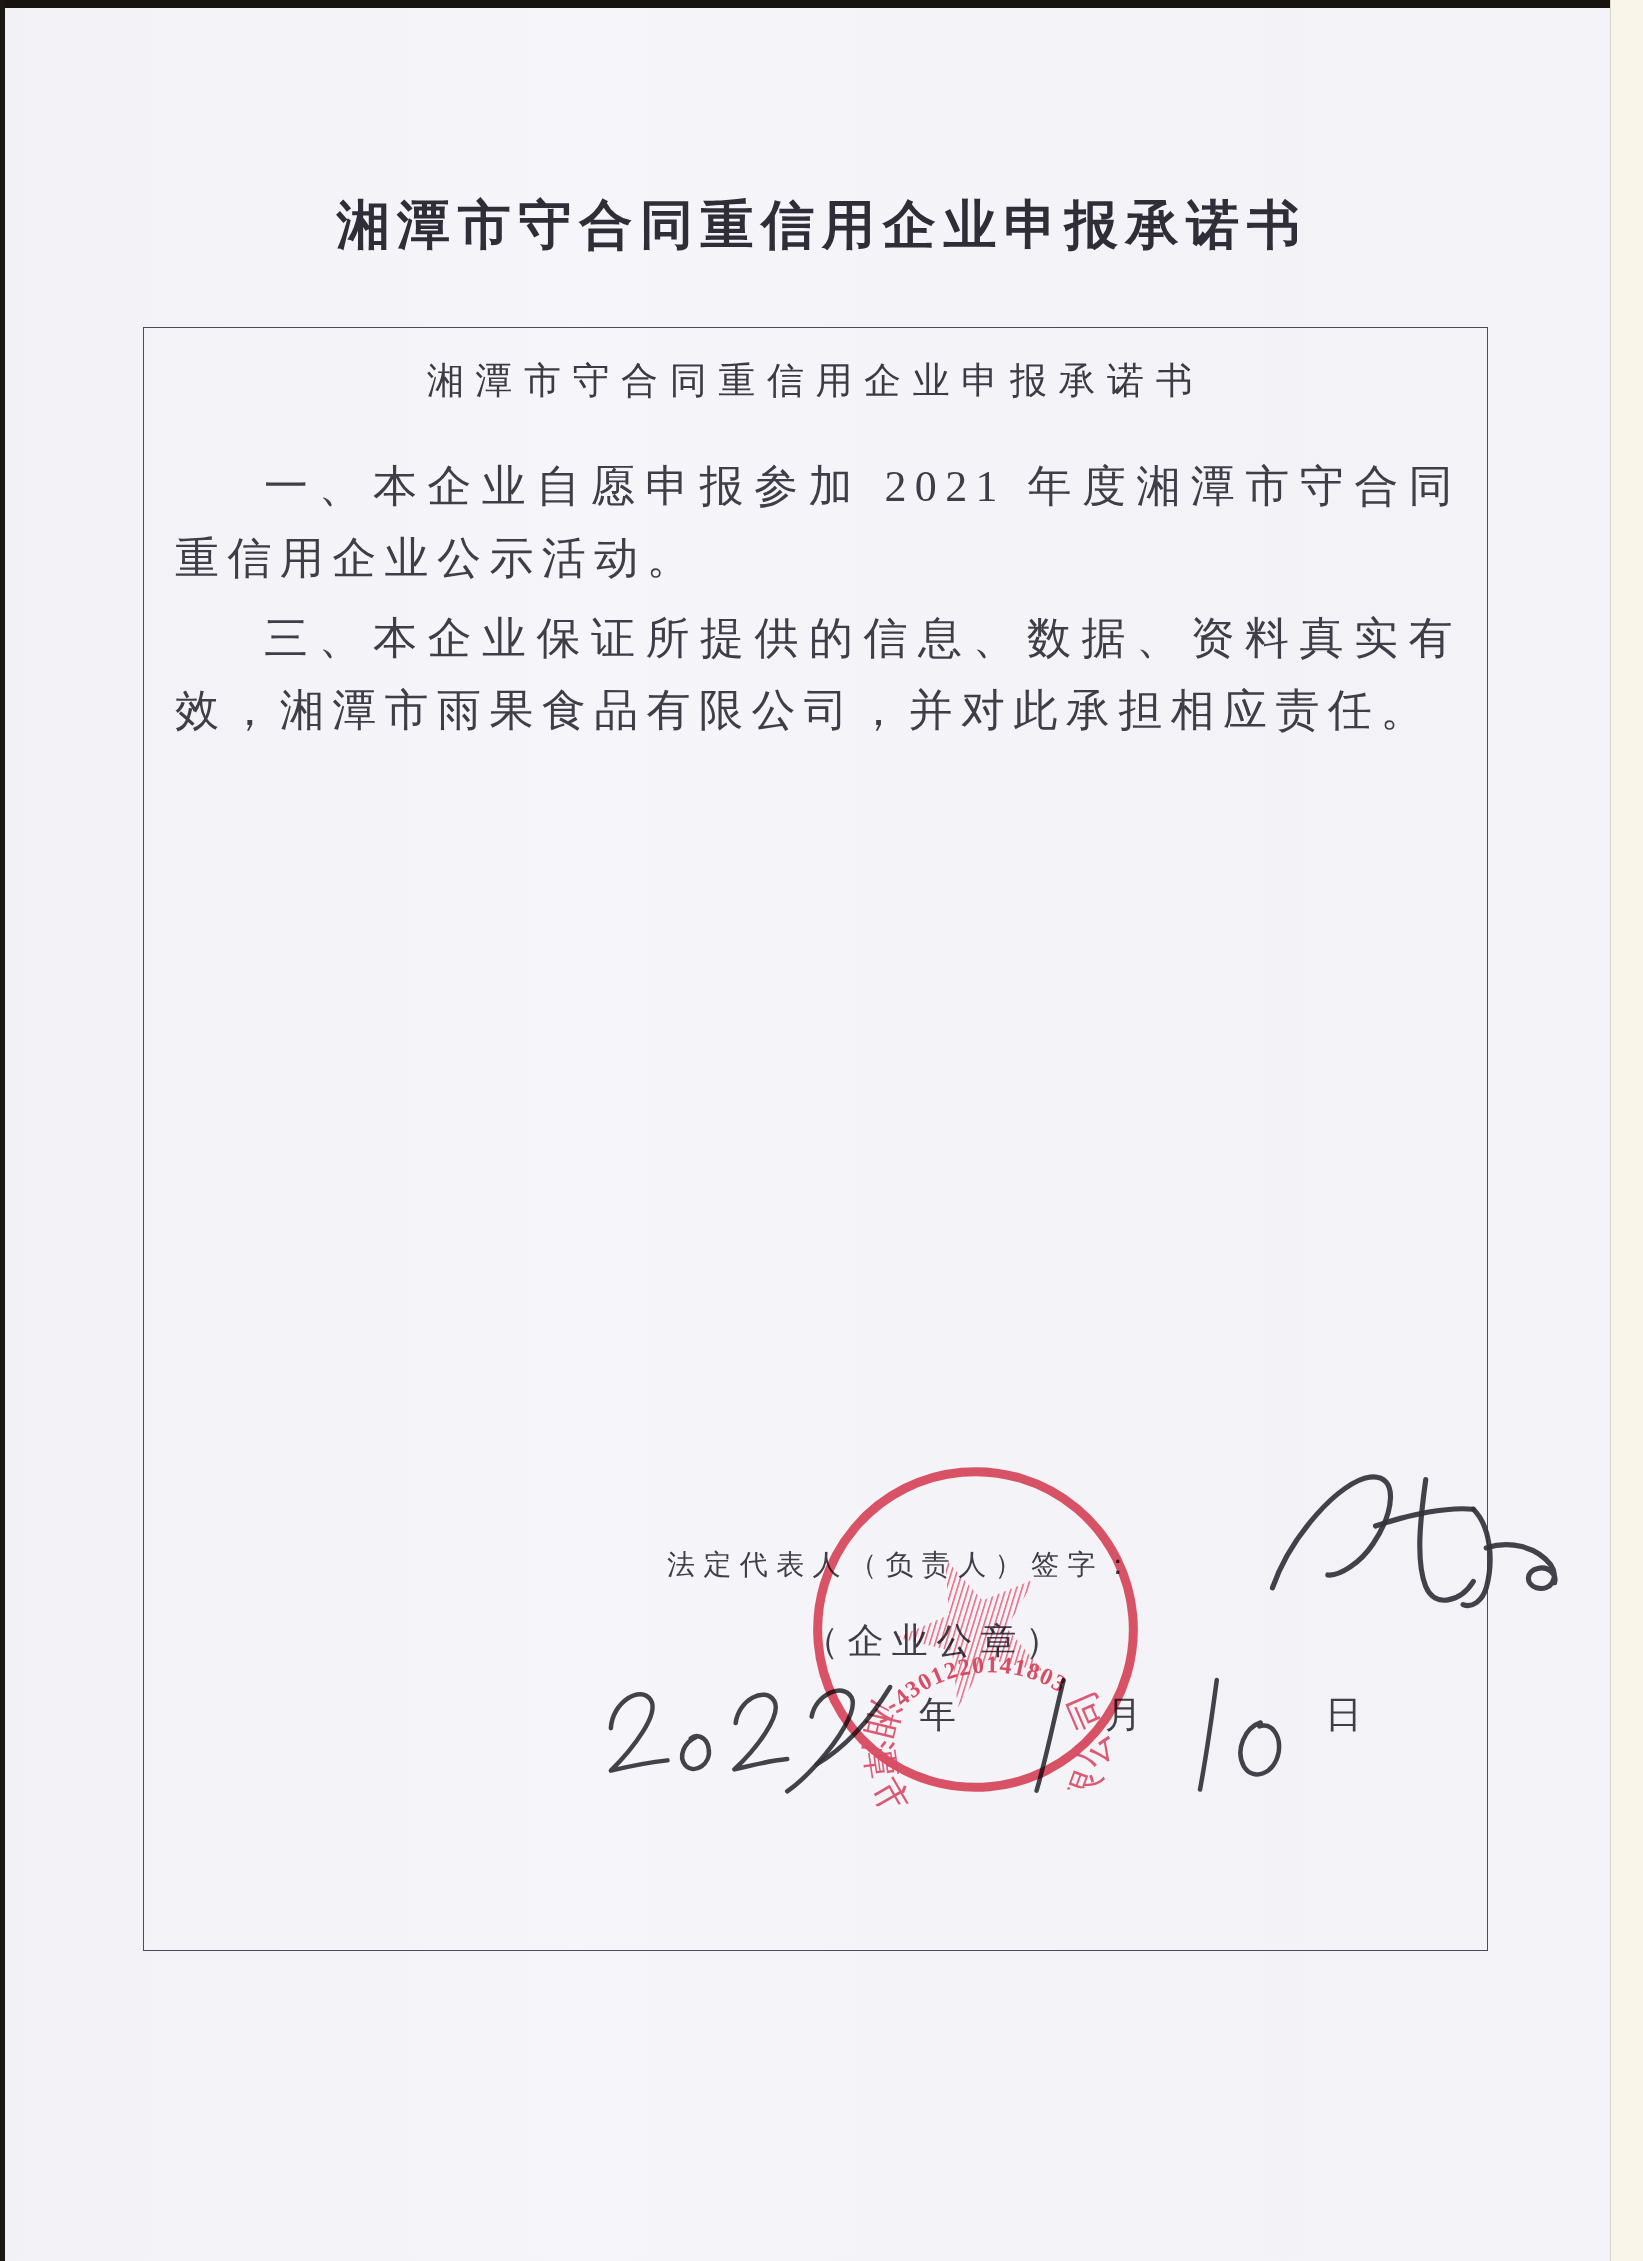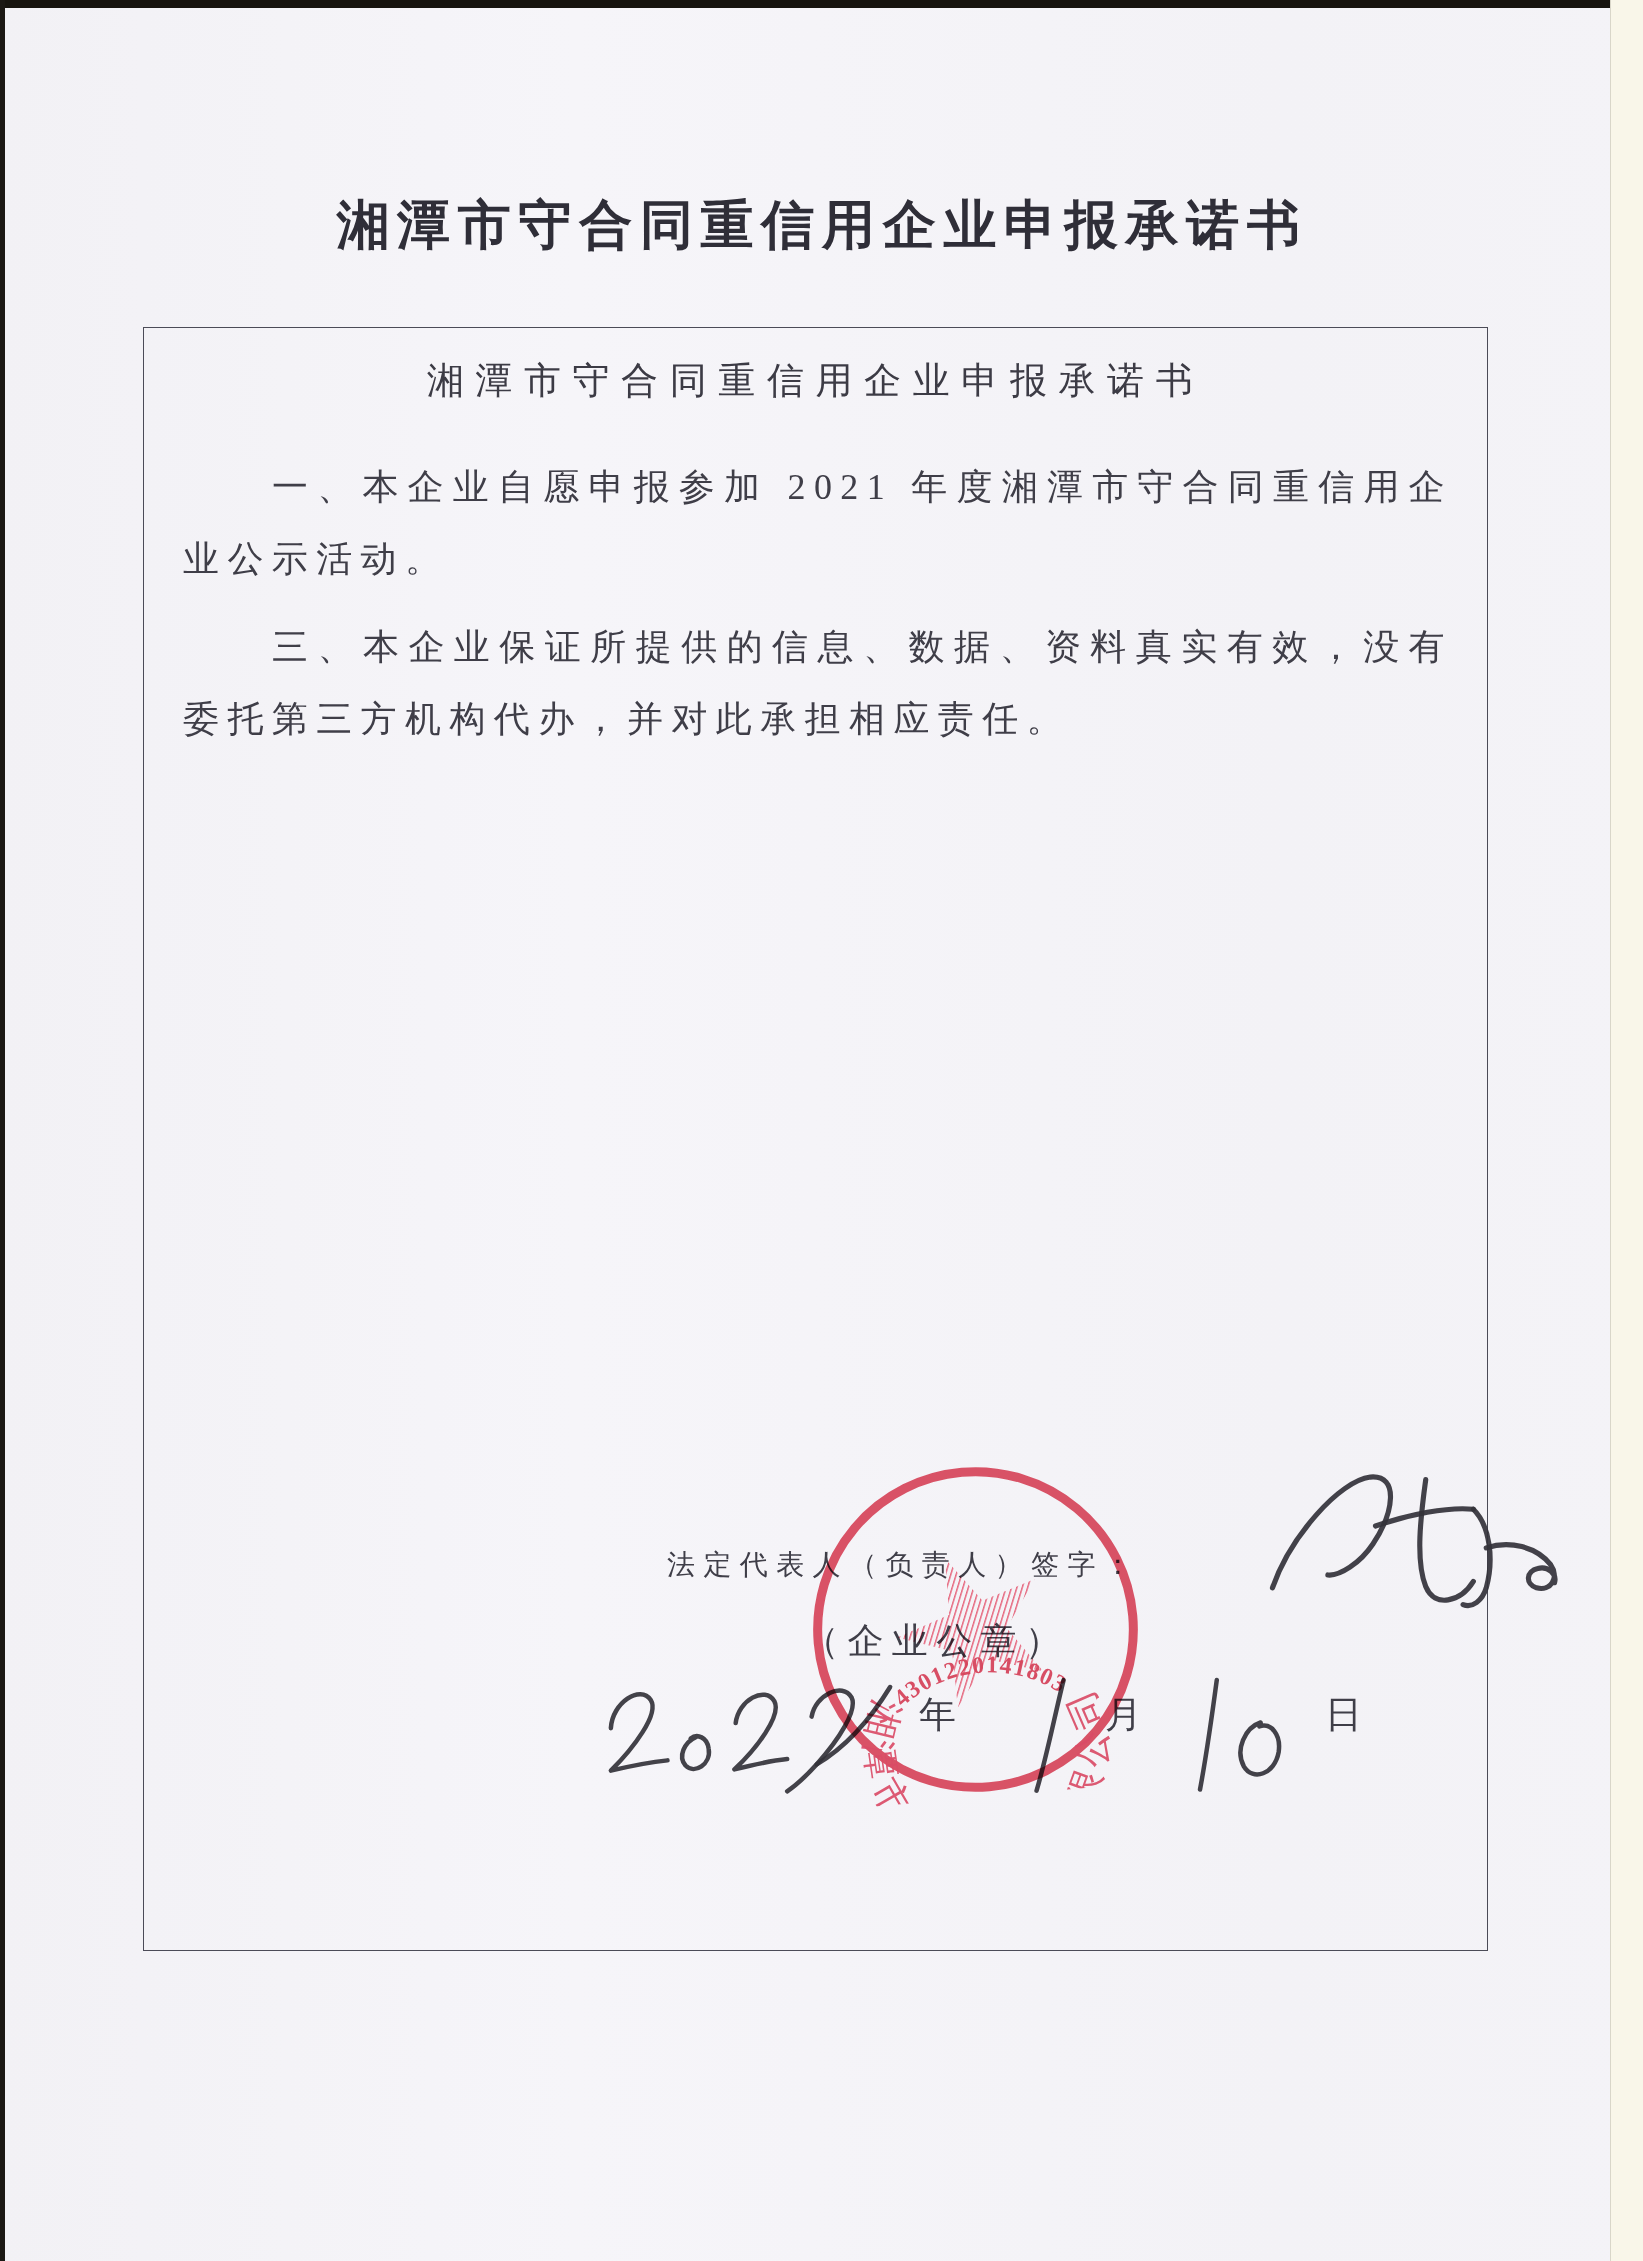--- a/index.html
+++ b/index.html
@@ -22,21 +22,21 @@
   .doc-box{
     position:absolute;left:143px;top:327px;width:1345px;height:1624px;
     border:1.9px solid #4b4b57;box-sizing:border-box;
   }
   .inner-title{
     margin-top:28px;text-align:center;font-size:37px;font-weight:400;
     letter-spacing:11.6px;color:#3c3b45;white-space:nowrap;
   }
   .body-text{margin-top:45px;padding:0 18px 0 23px;}
   .body-text p{
-    margin:16px;font-size:36px;line-height:72px;letter-spacing:8.4px;
+    margin:8px;font-size:44px;line-height:72px;letter-spacing:8.4px;
     text-indent:89px;text-align:justify;color:#3f3e48;
   }
   .sign-label{
     position:absolute;left:667px;top:1546px;font-size:28px;
     letter-spacing:8.4px;color:#3f3e48;white-space:nowrap;
   }
   .seal-note{
     position:absolute;left:803px;top:1617px;font-size:36px;
     letter-spacing:8.4px;color:#3f3e48;white-space:nowrap;
   }
@@ -65,21 +65,21 @@
 <div class="edge-top"></div>
 <div class="edge-left"></div>
 <div class="edge-right-band"></div>
 
 <div class="main-title">湘潭市守合同重信用企业申报承诺书</div>
 
 <div class="doc-box">
   <div class="inner-title">湘潭市守合同重信用企业申报承诺书</div>
   <div class="body-text">
     <p>一、本企业自愿申报参加 2021 年度湘潭市守合同重信用企业公示活动。</p>
-    <p>三、本企业保证所提供的信息、数据、资料真实有效，没有委托第三方机构代办，并对此承担相应责任。</p>
+    <p>三、本企业保证所提供的信息、数据、资料真实有效，湘潭市雨果食品有限公司，并对此承担相应责任。</p>
   </div>
 </div>
 
 <div class="sign-label">法定代表人（负责人）签字：</div>
 <div class="seal-note">（企业公章）</div>
 
 <span class="date-unit unit-year">年</span>
 <span class="date-unit unit-month">月</span>
 <span class="date-unit unit-day">日</span>
 

